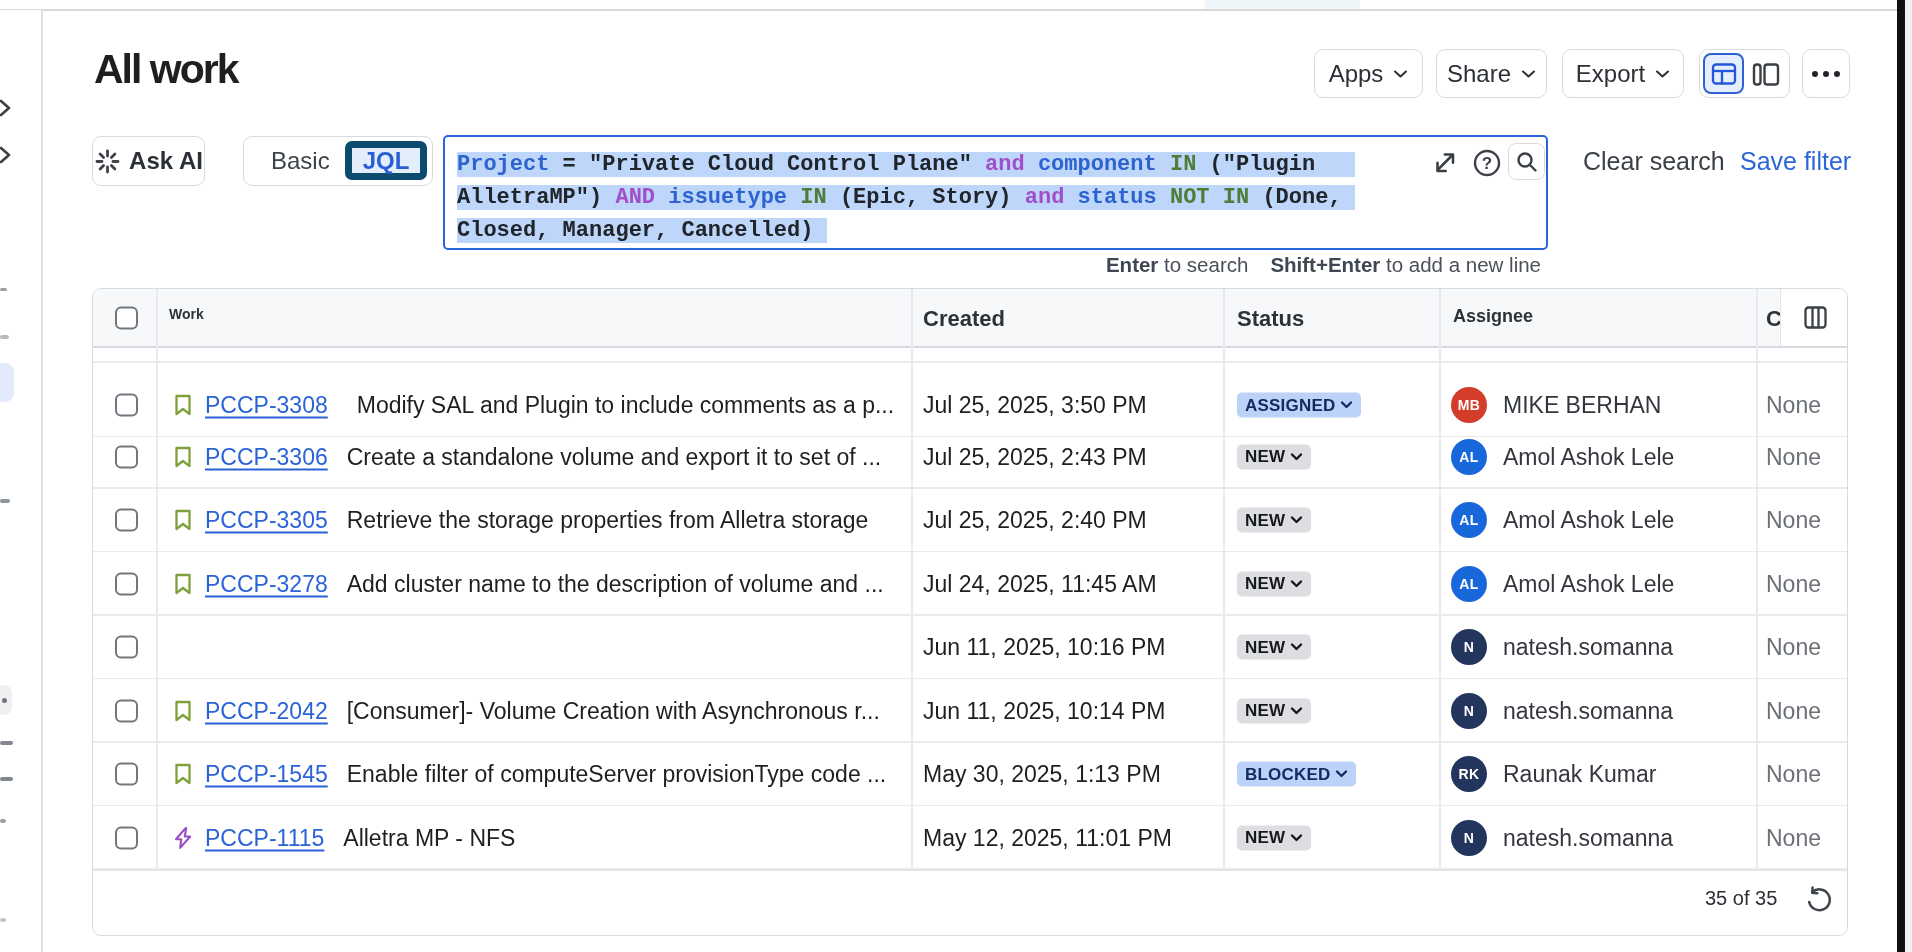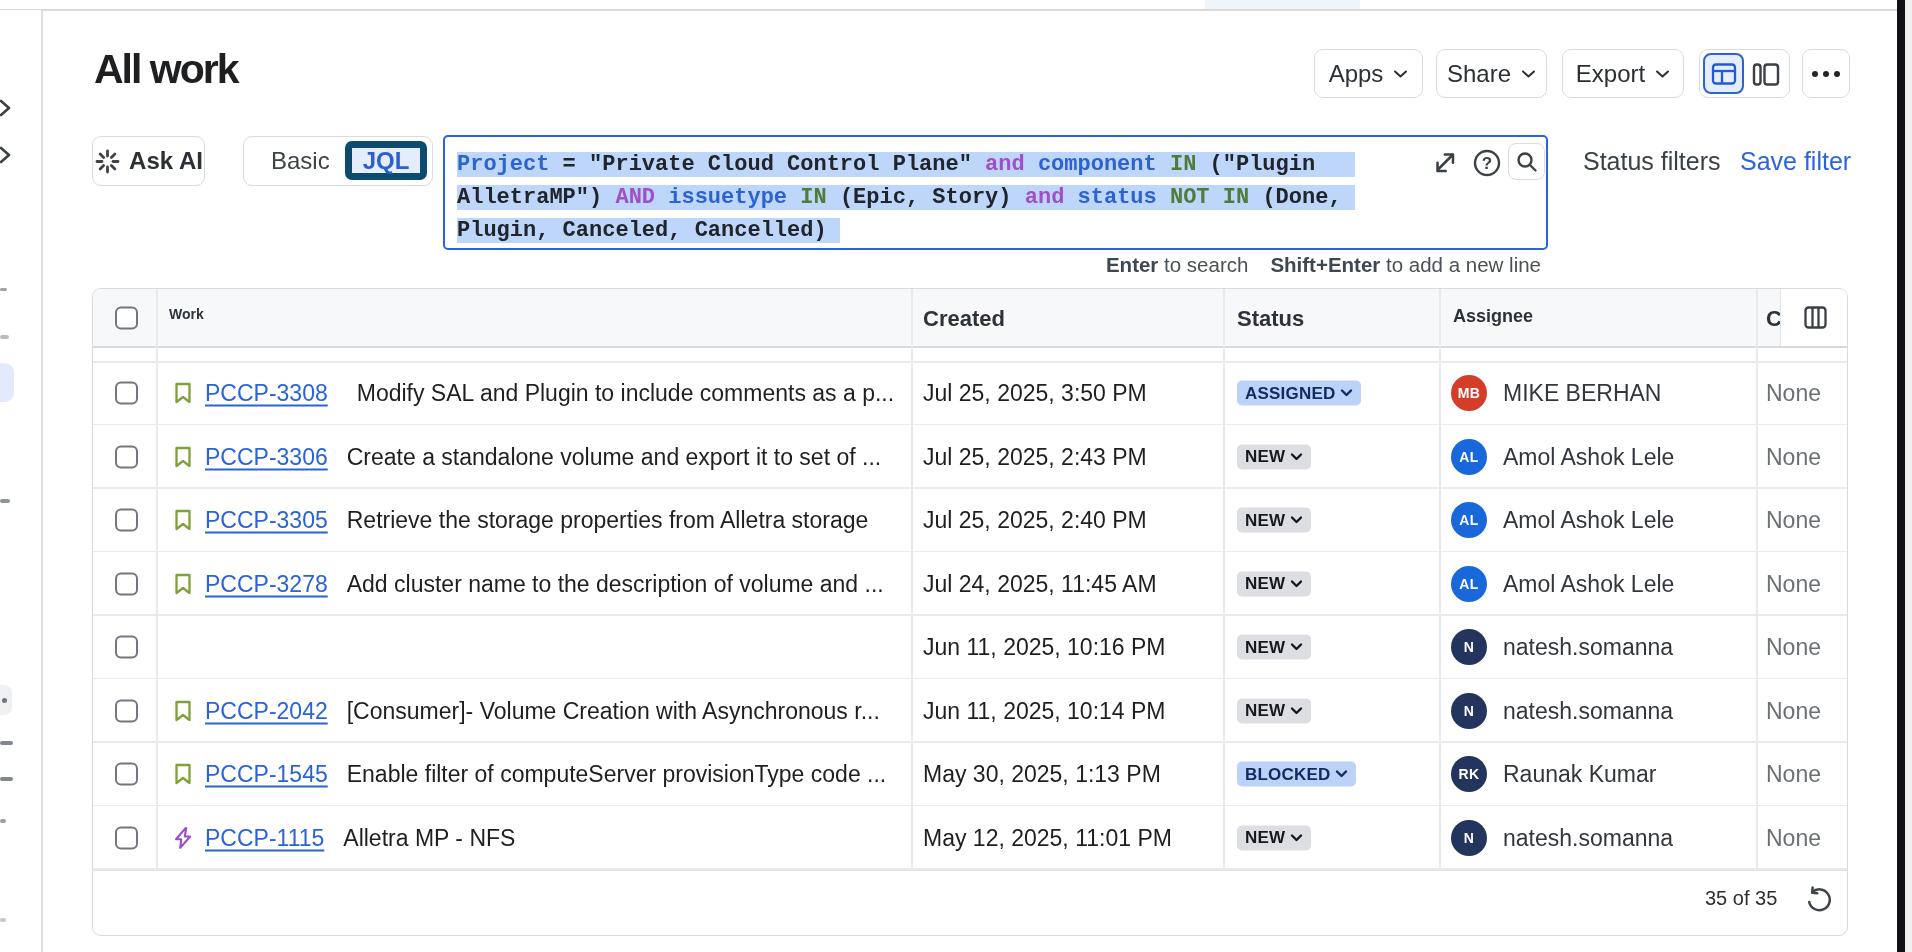--- a/index.html
+++ b/index.html
@@ -108,42 +108,42 @@
   </div>
   <div class="btn" style="left:243px;top:136px;width:190px;height:50px;padding:0;">
     <span style="position:absolute;left:27px;top:50%;transform:translateY(-50%);font-weight:500;color:#3e434b;">Basic</span>
     <div style="position:absolute;left:101px;top:4px;width:82px;height:39px;background:#e4edfb;border:7px solid #0c4a6e;border-radius:7px;display:flex;align-items:center;justify-content:center;color:#2a5fd3;font-weight:600;">JQL</div>
   </div>
 
   <div class="abs" style="left:443px;top:135px;width:1105px;height:115px;background:#fff;border:2.5px solid #2864dd;border-radius:5px;">
     <div style="position:absolute;left:12px;top:11px;font-family:'Liberation Mono',monospace;font-size:22px;line-height:33px;color:#20242b;font-weight:700;">
         <div style="white-space:pre;"><span style="background:#bdd6f9;"><span style="color:#2c63cf;">Project</span> = "Private Cloud Control Plane" <span style="color:#a14fc9;">and</span> <span style="color:#2c63cf;">component</span> <span style="color:#4e7d3a;">IN</span> ("Plugin   </span></div>
         <div style="white-space:pre;"><span style="background:#bdd6f9;">AlletraMP") <span style="color:#a14fc9;">AND</span> <span style="color:#2c63cf;">issuetype</span> <span style="color:#4e7d3a;">IN</span> (Epic, Story) <span style="color:#a14fc9;">and</span> <span style="color:#2c63cf;">status</span> <span style="color:#4e7d3a;">NOT IN</span> (Done, </span></div>
-        <div style="white-space:pre;"><span style="background:#bdd6f9;">Plugin, Canceled, Cancelled) </span></div>
+        <div style="white-space:pre;"><span style="background:#bdd6f9;">Closed, Manager, Cancelled) </span></div>
       </div>
     <svg style="position:absolute;left:986px;top:12px;" width="29" height="28" viewBox="0 0 29 28">
         <g stroke="#383e47" stroke-width="2.5" fill="none" stroke-linecap="round" stroke-linejoin="round">
           <line x1="7" y1="20.5" x2="21" y2="6.5"></line>
           <polyline points="13.8,5.5 22,5.5 22,13.7"></polyline>
           <polyline points="14.7,22 6.5,22 6.5,13.8"></polyline>
         </g>
       </svg>
     <svg style="position:absolute;left:1028px;top:12px;" width="28" height="28" viewBox="0 0 28 28">
         <circle cx="14" cy="14" r="12" fill="none" stroke="#3c4149" stroke-width="2.4"></circle>
         <text x="14" y="20" text-anchor="middle" font-size="17" font-weight="700" fill="#383e47" font-family="Liberation Sans">?</text>
       </svg>
     <div style="position:absolute;left:1063px;top:6px;width:37px;height:37px;border:1.5px solid #d9dcdf;border-radius:8px;display:flex;align-items:center;justify-content:center;">
       <svg width="24" height="24" viewBox="0 0 24 24">
           <circle cx="10" cy="10" r="6.5" fill="none" stroke="#3c4149" stroke-width="2.4"></circle>
           <line x1="15" y1="15" x2="20.5" y2="20.5" stroke="#3c4149" stroke-width="2.4" stroke-linecap="round"></line>
         </svg>
     </div>
   </div>
 
-  <div class="abs" style="left:1583px;top:147px;font-size:25px;color:#3a4048;font-weight:500;">Status filters</div>
+  <div class="abs" style="left:1583px;top:147px;font-size:25px;color:#3a4048;font-weight:500;">Clear search</div>
   <div class="abs" style="left:1740px;top:147px;font-size:25px;color:#2b66d9;font-weight:500;">Save filter</div>
 
   <div class="abs" style="left:0;top:253px;width:1541px;display:flex;justify-content:flex-end;gap:22px;font-size:20.5px;color:#4a5059;">
     <span><b style="color:#3f4752;">Enter</b> to search</span>
       <span><b style="color:#3f4752;">Shift+Enter</b> to add a new line</span>
   </div>
 
   <div class="abs" style="left:92px;top:288px;width:1756px;height:648px;border:1.5px solid #d7dae0;border-radius:9px;background:#fff;overflow:hidden;">
 
     <div class="abs" style="left:0;top:0;width:1756px;height:58px;background:#f7f8f9;"></div>
@@ -166,21 +166,21 @@
 
     <div class="vline" style="left:63px;"></div>
     <div class="vline" style="left:818px;"></div>
     <div class="vline" style="left:1130px;"></div>
     <div class="vline" style="left:1346px;"></div>
     <div class="vline" style="left:1663px;"></div>
 
     <div class="rowline" style="top:72px;"></div>
 
     <div id="rows" class="abs" style="left:0;top:72.5px;width:1756px;height:508px;">
-        <div class="cellrow" style="top:0px;">
+        <div class="cellrow" style="top:12px;">
     <div class="ckb"></div>
     <div style="position:absolute;left:78px;top:50%;transform:translateY(-50%);display:flex;align-items:center;gap:10px;">
       <svg width="24" height="25" viewBox="0 0 24 25" style="flex:none;">
               <path d="M5.5 3.5 h13 v18 l-6.5 -5 l-6.5 5 z" fill="none" stroke="#7fa03a" stroke-width="2.3" stroke-linejoin="round"></path>
             </svg>
       <span class="link">PCCP-3308</span>
       <span class="titleTxt" style="margin-left:19px;">Modify SAL and Plugin to include comments as a p...</span>
     </div>
     <div class="dateTxt">Jul 25, 2025, 3:50 PM</div>
     <div class="statwrap"><span class="loz loz-blue">ASSIGNED <svg width="13" height="9" viewBox="0 0 13 9" style="flex:none;">

